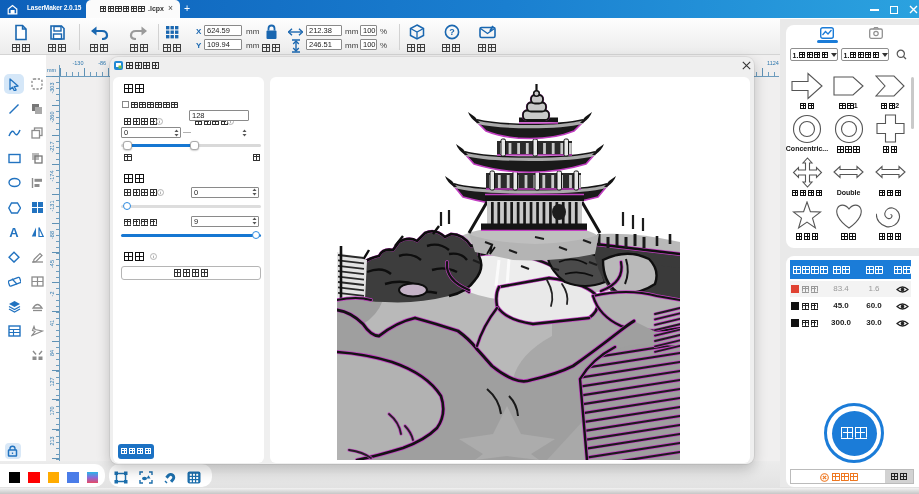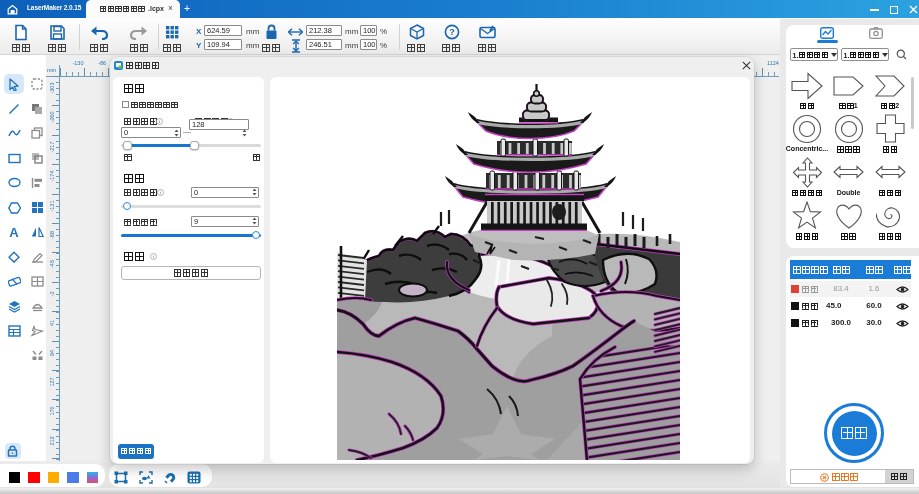--- a/index.html
+++ b/index.html
@@ -482,21 +482,21 @@
 <span class="ab" style="left:860px;top:285px;width:28px;text-align:center;font-size:8px;font-weight:normal;color:#999;line-height:1">1.6</span>
 <svg class="ab" style="left:896px;top:285px" width="13" height="9" viewBox="0 0 13 9">
     <path d="M1 4.5 Q6.5 -0.5 12 4.5 Q6.5 9.5 1 4.5Z" fill="none" stroke="#222" stroke-width="1.2"></path>
     <circle cx="6.5" cy="4.5" r="1.8" fill="#222"></circle>
   </svg>
 <div class="ab" style="left:791px;top:302px;width:8px;height:8px;background:#111"></div>
 <span class="ab zh" style="left:802px;top:302.5px;--s:7px;color:#222;display:flex;">
     <i></i>
     <i></i>
   </span>
-<span class="ab" style="left:826px;top:302px;width:30px;font-size:8px;font-weight:bold;color:#222;line-height:1">45.0</span>
+<span class="ab" style="left:826px;top:302px;width:30px;text-align:center;font-size:8px;font-weight:bold;color:#222;line-height:1">45.0</span>
 <span class="ab" style="left:860px;top:302px;width:28px;text-align:center;font-size:8px;font-weight:bold;color:#222;line-height:1">60.0</span>
 <svg class="ab" style="left:896px;top:302px" width="13" height="9" viewBox="0 0 13 9">
     <path d="M1 4.5 Q6.5 -0.5 12 4.5 Q6.5 9.5 1 4.5Z" fill="none" stroke="#222" stroke-width="1.2"></path>
     <circle cx="6.5" cy="4.5" r="1.8" fill="#222"></circle>
   </svg>
 <div class="ab" style="left:791px;top:319px;width:8px;height:8px;background:#111"></div>
 <span class="ab zh" style="left:802px;top:319.5px;--s:7px;color:#222;display:flex;">
     <i></i>
     <i></i>
   </span>
@@ -578,21 +578,21 @@
 <svg class="ab" style="left:227px;top:118px" width="7" height="7" viewBox="0 0 7 7">
     <circle cx="3.5" cy="3.5" r="3" fill="none" stroke="#aaa" stroke-width="0.9"></circle>
     <path d="M3.5 3 V5.2 M3.5 1.8 V2.4" stroke="#aaa" stroke-width="0.9"></path>
   </svg>
 <span class="inp" style="left:121px;top:127px;width:60px;height:11px;line-height:10px">0</span>
 <svg class="ab" style="left:174px;top:128.5px" width="5" height="8" viewBox="0 0 5 8">
     <path d="M0.5 3 2.5 0.5 4.5 3Z" fill="#555"></path>
     <path d="M0.5 5 2.5 7.5 4.5 5Z" fill="#555"></path>
   </svg>
 <span class="ab" style="left:183px;top:128px;font-size:8px;color:#666;line-height:1">—</span>
-<span class="inp" style="left:189px;top:119px;width:60px;height:11px;line-height:10px">128</span>
+<span class="inp" style="left:189px;top:110px;width:60px;height:11px;line-height:10px">128</span>
 <svg class="ab" style="left:242px;top:128.5px" width="5" height="8" viewBox="0 0 5 8">
     <path d="M0.5 3 2.5 0.5 4.5 3Z" fill="#555"></path>
     <path d="M0.5 5 2.5 7.5 4.5 5Z" fill="#555"></path>
   </svg>
 <div class="ab" style="left:121px;top:143.5px;width:140px;height:3.5px;background:#d9d9d9;border-radius:2px"></div>
 <div class="ab" style="left:127px;top:143.5px;width:67px;height:3.5px;background:#1677d2"></div>
 <div class="ab" style="left:122.5px;top:140.5px;width:9px;height:9px;background:#fff;border:1px solid #aaa;border-radius:3px;box-shadow:0 0.5px 1.5px rgba(0,0,0,.3)"></div>
 <div class="ab" style="left:189.5px;top:140.5px;width:9px;height:9px;background:#fff;border:1px solid #aaa;border-radius:3px;box-shadow:0 0.5px 1.5px rgba(0,0,0,.3)"></div>
 <span class="ab zh" style="left:124px;top:153.5px;--s:7.5px;color:#333;display:flex;">
     <i></i>

